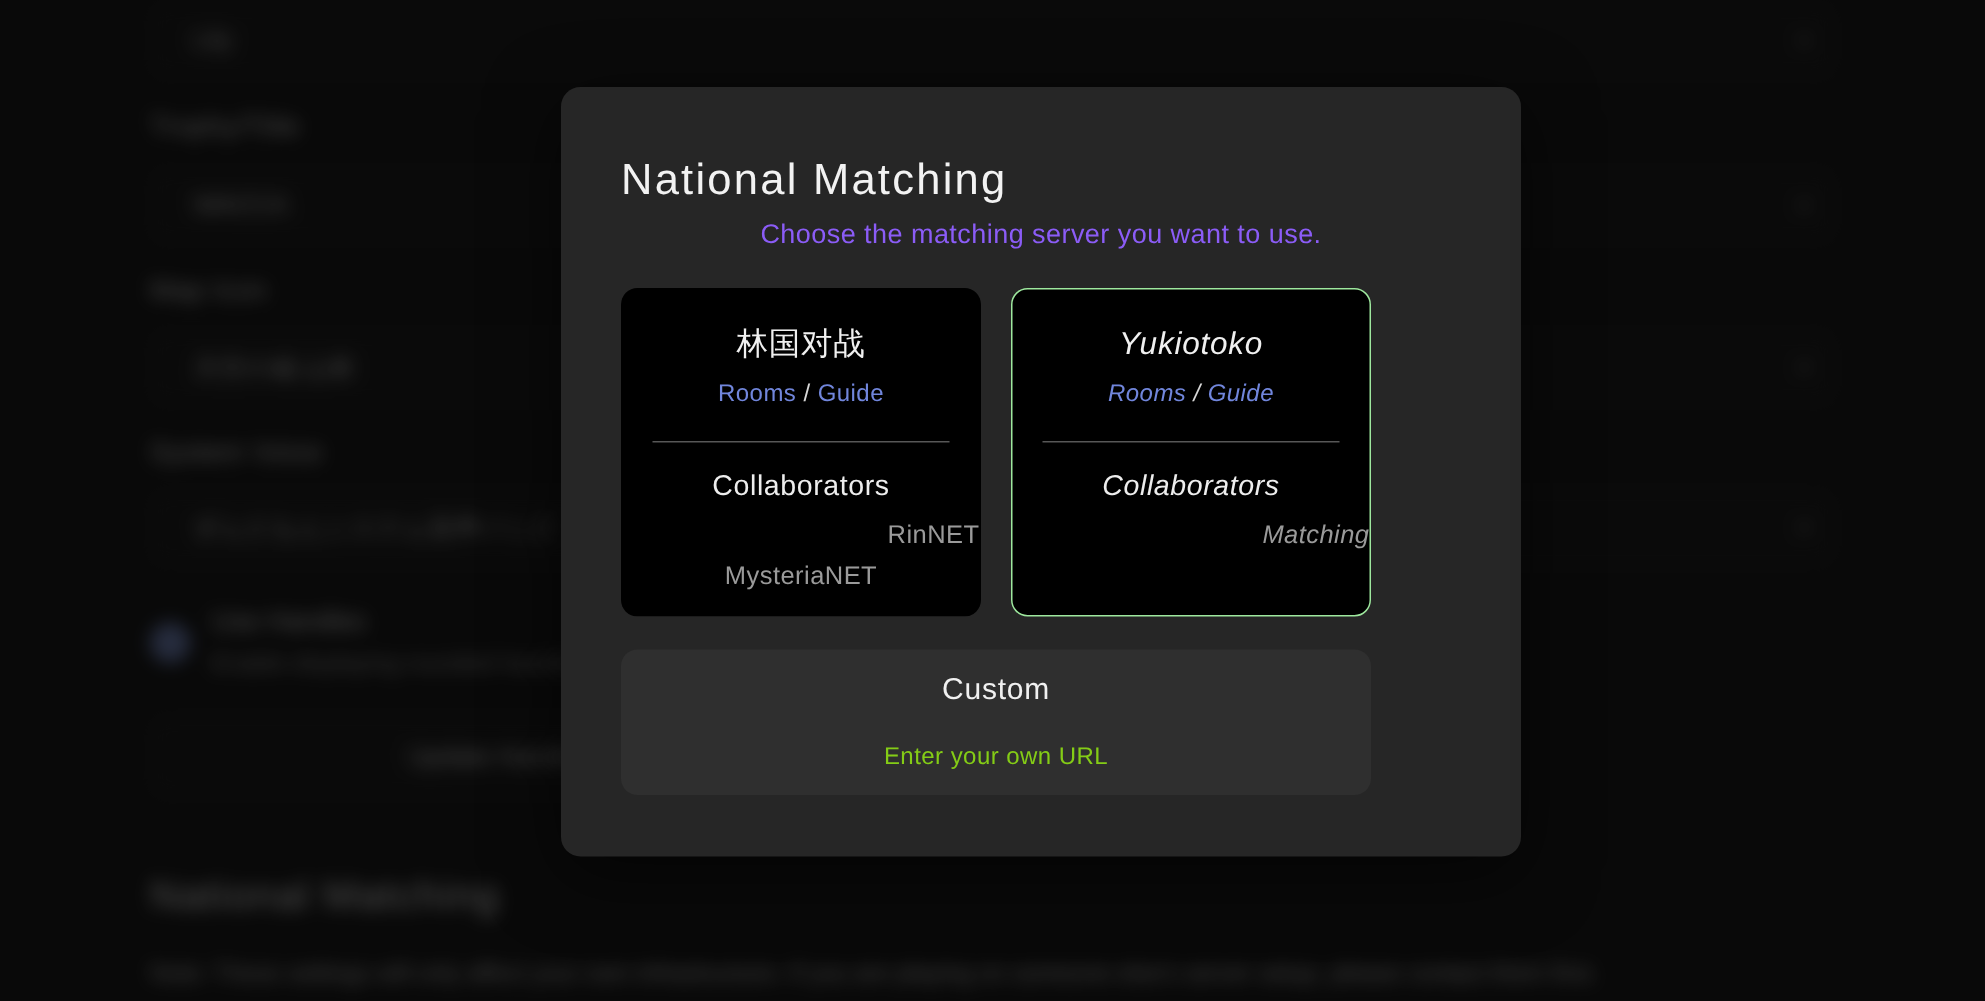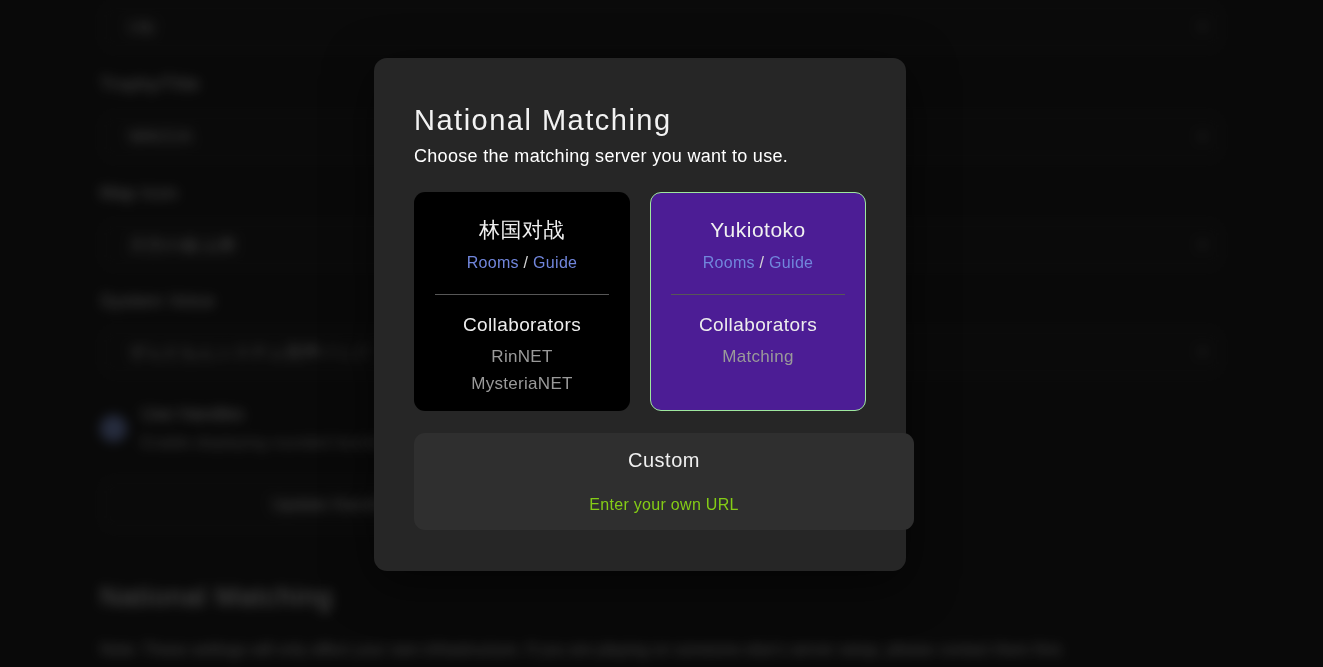--- a/index.html
+++ b/index.html
@@ -19,37 +19,37 @@
   .bg-toggle-label { position:absolute; left:141px; top:404px; color:#d5d5d5; font-size:18px; }
   .bg-toggle-desc { position:absolute; left:141px; top:434px; color:#9a9a9a; font-size:16px; }
   .bg-button { position:absolute; left:100px; top:477px; width:560px; height:55px; background:#1a1a1a;
                border:1px solid #2e2e2e; border-radius:10px; display:flex; align-items:center;
                justify-content:center; color:#cfcfcf; font-size:17px; }
   .bg-heading { position:absolute; left:100px; top:582px; color:#e5e5e5; font-size:27px; letter-spacing:1px; }
   .bg-note { position:absolute; left:100px; top:641px; width:1140px; color:#c0c0c0; font-size:16px; }
 
   
   .backdrop { position:absolute; inset:0; background:rgba(5,5,5,0.45); }
-  .modal { position:absolute; left:374px; top:58px; width:532px; height:513px; background:#262626;
+  .modal { position:absolute; left:374px; top:58px; width:640px; height:513px; background:#262626;
            border-radius:13px; padding:46px 40px 0 40px; box-shadow:0 12px 48px rgba(0,0,0,0.55); }
   .modal-title { color:#f2f2f2; font-size:29px; line-height:32px; letter-spacing:1.5px; }
-  .modal-subtitle { margin-top:9px; color:#ffffff; font-size:18px; line-height:22px; letter-spacing:0.3px; }
+  .modal-subtitle { margin-top:9px; color:#8b5cf6; font-size:18px; line-height:22px; letter-spacing:0.3px;text-align:center; }
 
   .cards-row { display:flex; gap:20px; margin-top:25px; }
   .server-card { width:240px; height:219px; background:#000000; border:1.5px solid transparent;
                  border-radius:11px; text-align:center; cursor:pointer; }
-  .server-card.selected { background:#4c1d95; border-color:#9ee89e; }
+  .server-card.selected { background:#000000; border-color:#9ee89e;font-style:italic; }
   .card-title { margin-top:25px; color:#f0f0f0; font-size:21px; line-height:24px; letter-spacing:0.5px; }
   .card-links { margin-top:9px; font-size:16px; line-height:23px; letter-spacing:0.3px; }
   .card-links .lnk { color:#7186dc; cursor:pointer; }
   .card-links .sep { color:#d8d8d8; }
   .card-divider { width:calc(100% - 40px); margin:20px auto 0 auto; border:0; border-top:1px solid #575757; }
   .collab-heading { margin-top:19px; color:#ededed; font-size:19px; line-height:22px; letter-spacing:0.4px; }
   .collab-name { color:#9a9a9a; font-size:17px; line-height:27px; letter-spacing:0.3px; }
-  .collab-name.first { margin-top:7px; }
+  .collab-name.first { margin-top:7px;text-align:right; }
 
   .custom-card { margin-top:22px; width:500px; height:97px; background:#2f2f2f; border-radius:11px;
                  display:flex; flex-direction:column; align-items:center; justify-content:center;
                  gap:23px; cursor:pointer; }
   .custom-title { color:#f0f0f0; font-size:20px; line-height:23px; letter-spacing:0.5px; }
   .custom-subtitle { color:#84cc16; font-size:16px; line-height:19px; letter-spacing:0.3px; }
 </style>
 </head>
 <body>
 

